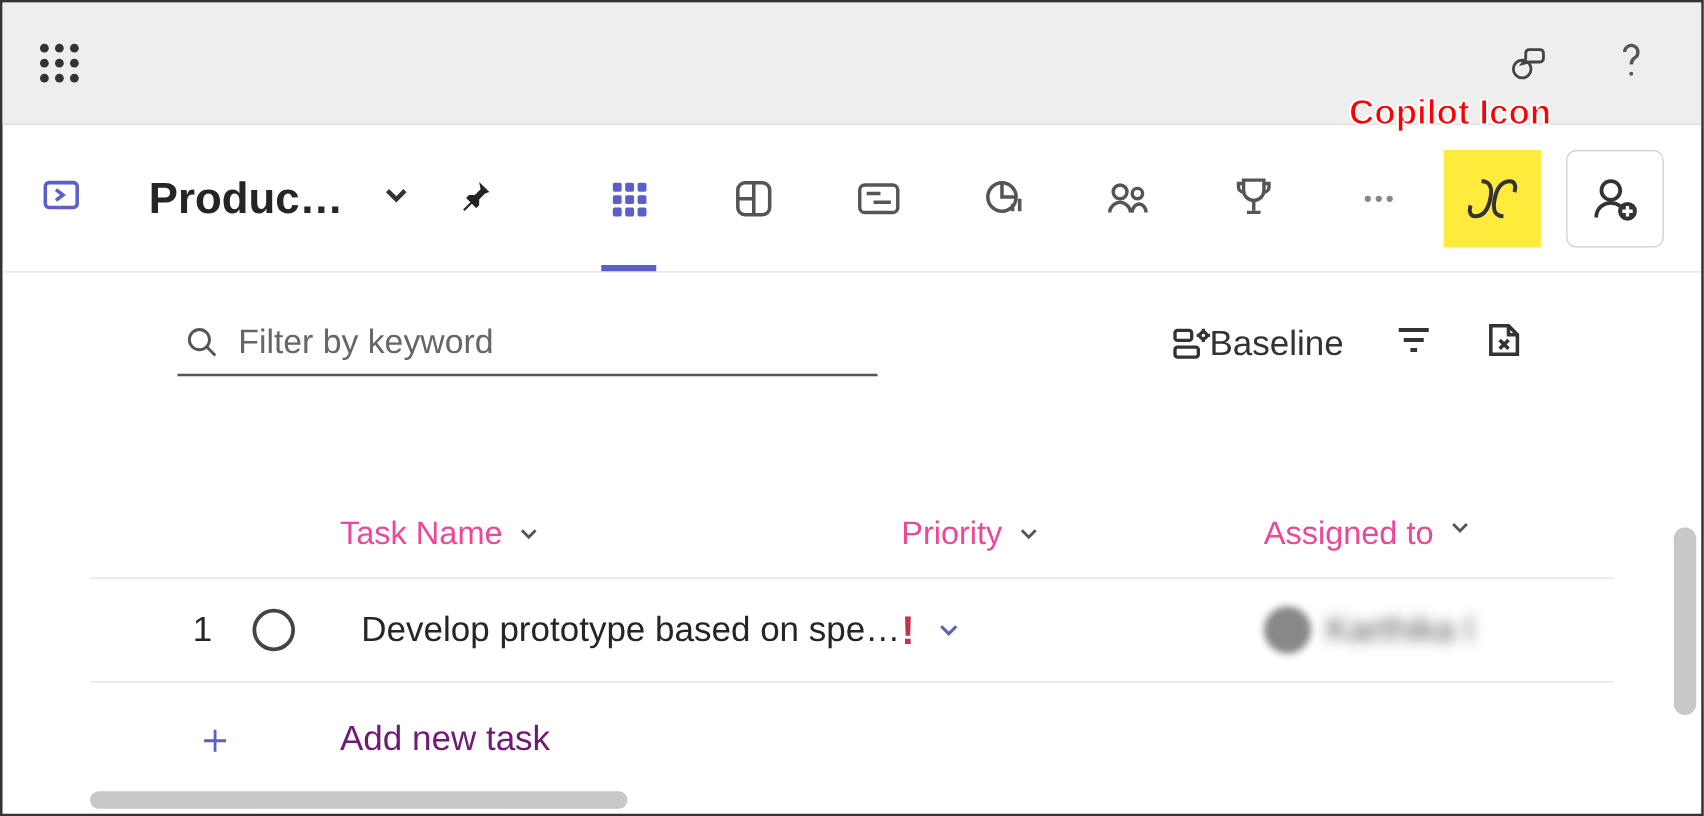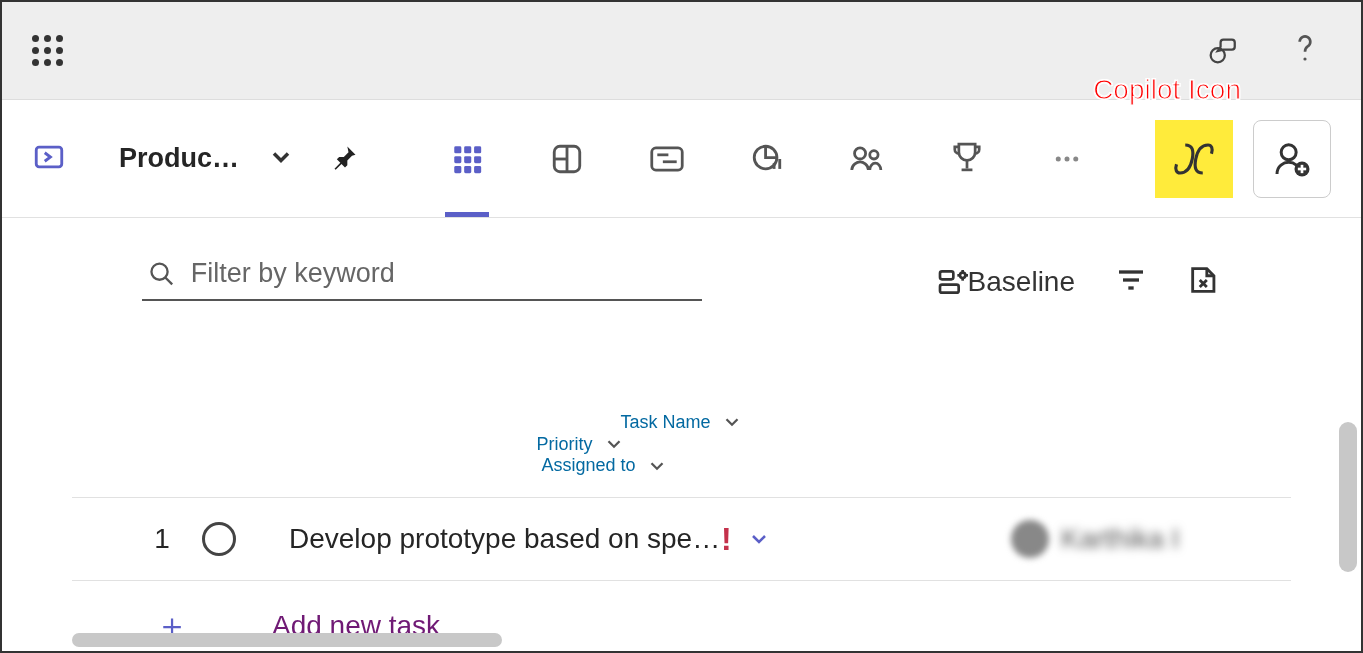--- a/index.html
+++ b/index.html
@@ -28,38 +28,38 @@
     gap: 5px;
     cursor: pointer;
   }
   .waffle span { width: 7px; height: 7px; background: #333; border-radius: 50%; }
   .top-right { position: absolute; right: 40px; top: 28px; display: flex; gap: 50px; align-items: center; }
   .annotation-label {
     position: absolute;
     right: 120px;
     top: 72px;
     color: #ff0000;
-    font-weight: 400;
+    font-weight: 700;
     font-size: 28px;
     -webkit-text-stroke: 1px #fff;
     text-shadow: -1px -1px 0 #fff, 1px -1px 0 #fff, -1px 1px 0 #fff, 1px 1px 0 #fff;
     z-index: 10;
   }
 
   .toolbar {
     height: 118px;
     display: flex;
     align-items: center;
     padding: 0 30px;
     border-bottom: 1px solid #e1e1e1;
     gap: 18px;
   }
   .panel-btn svg { stroke: #5b5fc7; }
   .title {
-    font-size: 27px;
+    font-size: 35px;
     font-weight: 800;
     color: #252525;
     margin-left: 35px;
   }
   .chevron-down { margin-left: 10px; }
   .pin { margin-left: 18px; }
   .view-tabs { display: flex; gap: 60px; margin-left: 70px; align-items: center; }
   .view-tab { width: 40px; height: 40px; display: flex; align-items: center; justify-content: center; cursor: pointer; position: relative; }
   .view-tab.active::after {
     content: '';
@@ -86,21 +86,21 @@
     border: 1px solid #ccc;
     border-radius: 8px;
     display: flex;
     align-items: center;
     justify-content: center;
     cursor: pointer;
   }
 
   .filter-row {
     display: flex;
-    align-items: flex-end;
+    align-items: center;
     padding: 30px 140px 10px 140px;
     gap: 30px;
   }
   .search-box {
     display: flex;
     align-items: center;
     gap: 15px;
     border-bottom: 2px solid #555;
     padding: 10px 6px;
     width: 560px;
@@ -116,23 +116,22 @@
   .search-input::placeholder { color: #666; }
   .filter-right { margin-left: auto; display: flex; gap: 40px; align-items: center; }
   .baseline { display: flex; gap: 0; align-items: center; font-size: 28px; color: #333; cursor: pointer; }
 
   .table-area { padding: 80px 70px 0 70px; }
   .header-row {
     display: flex;
     align-items: center;
     padding: 20px 0;
     border-bottom: 1px solid #e1e1e1;
-    color: #0369a1;
-    font-size: 18px;
-    flex-direction: column;
+    color: #ec4899;
+    font-size: 26px;
   }
   .col-num { width: 130px; }
   .col-check { width: 70px; }
   .col-name { flex: 1; display: flex; align-items: center; gap: 10px; }
   .col-priority { width: 290px; display: flex; align-items: center; gap: 10px; text-align: center; }
   .col-assigned { width: 280px; display: flex; align-items: flex-start; gap: 10px; }
 
   .data-row {
     display: flex;
     align-items: center;

